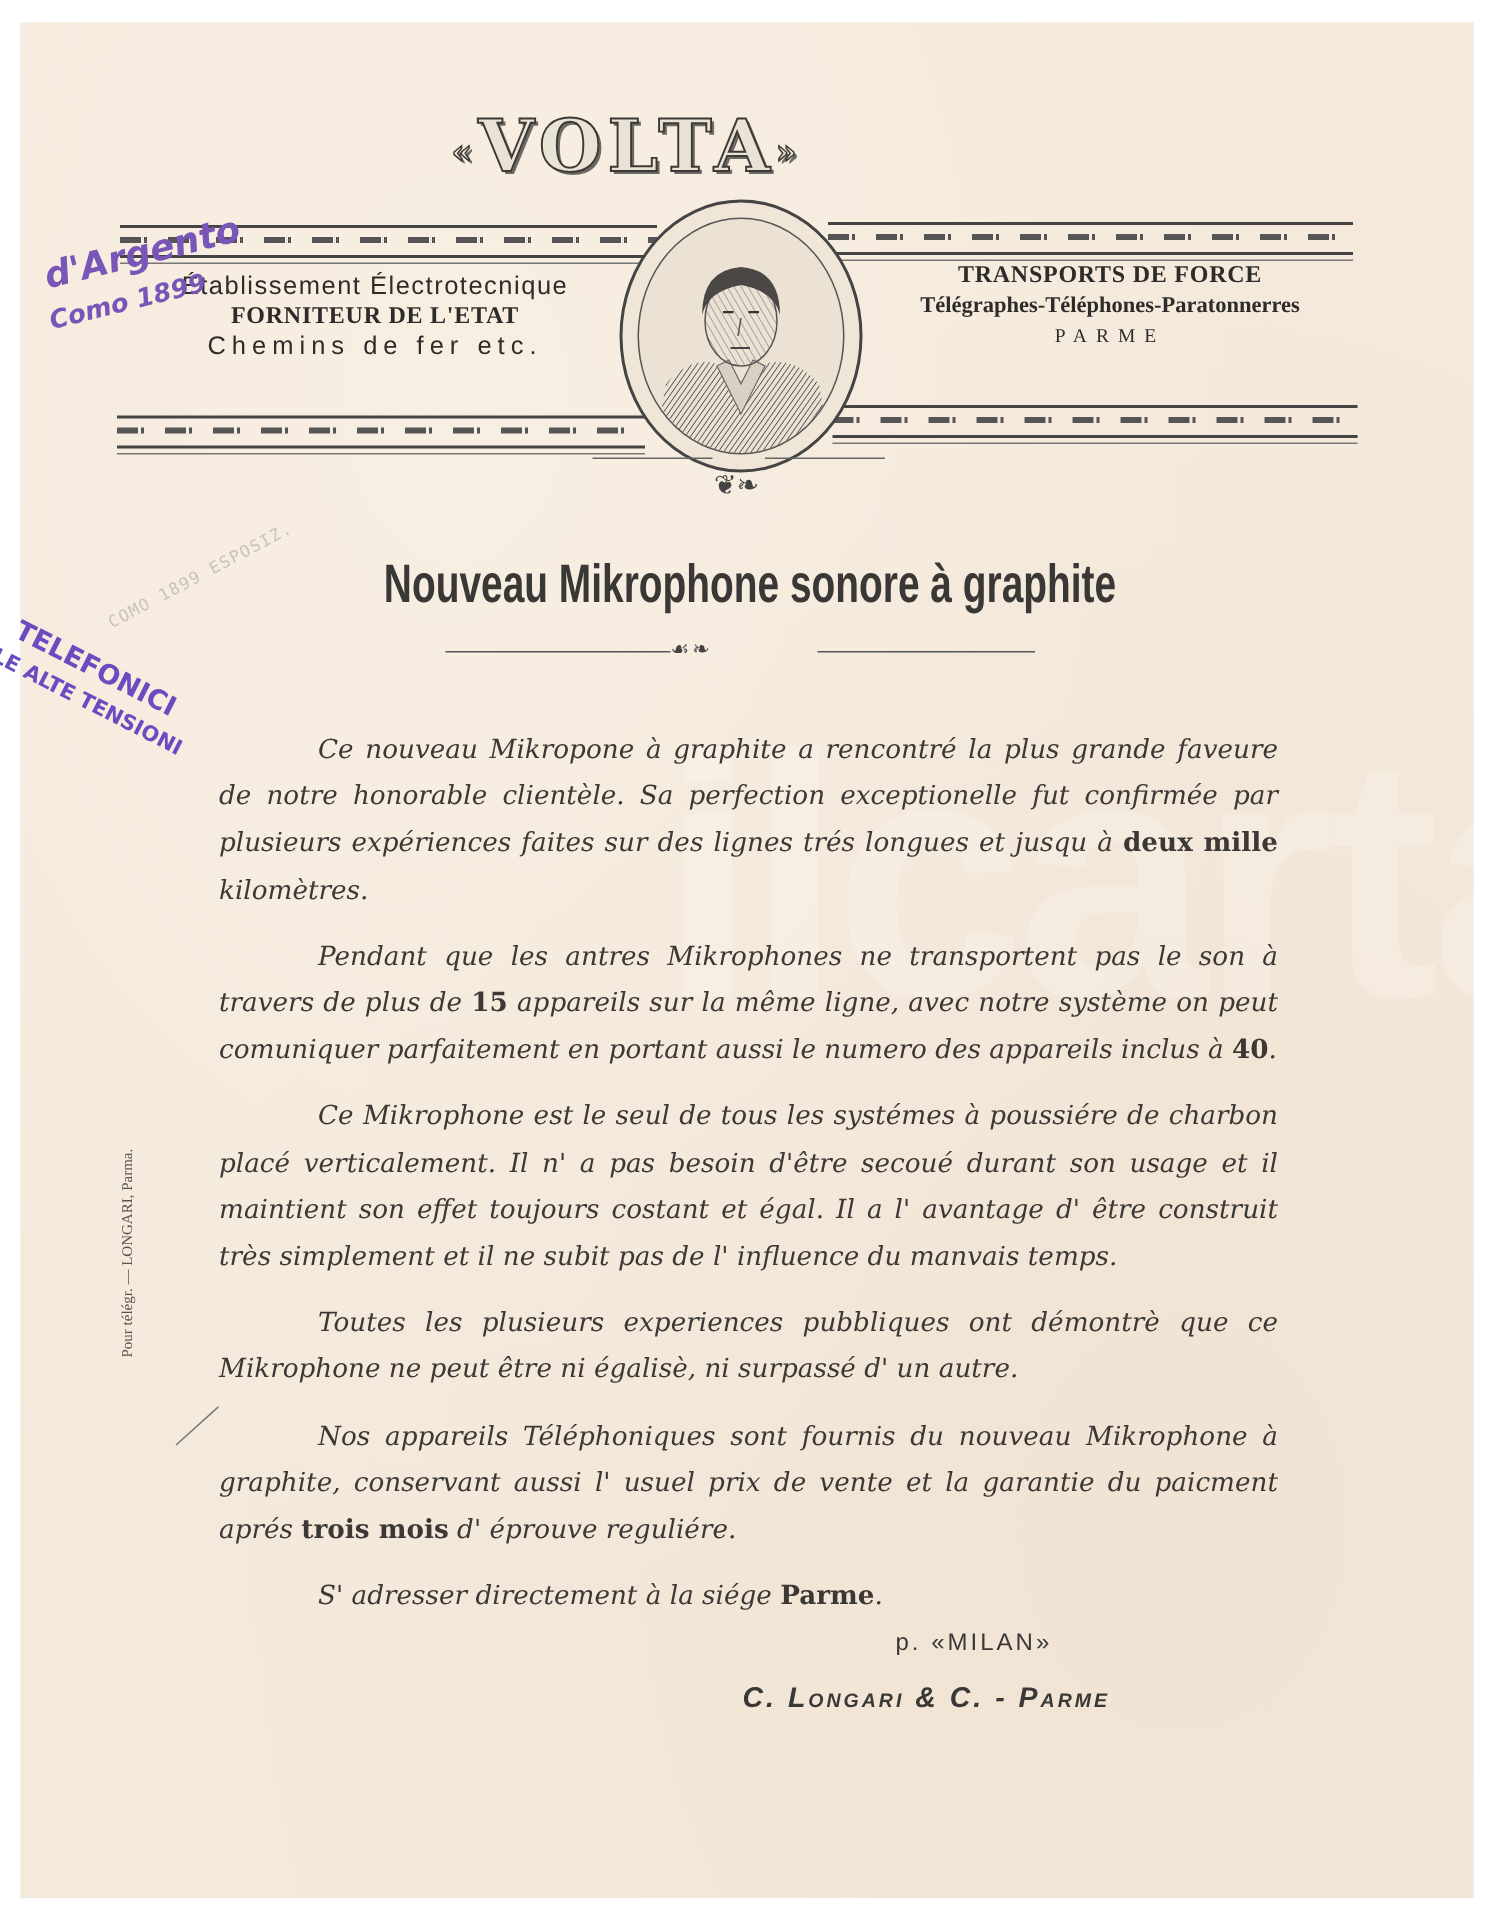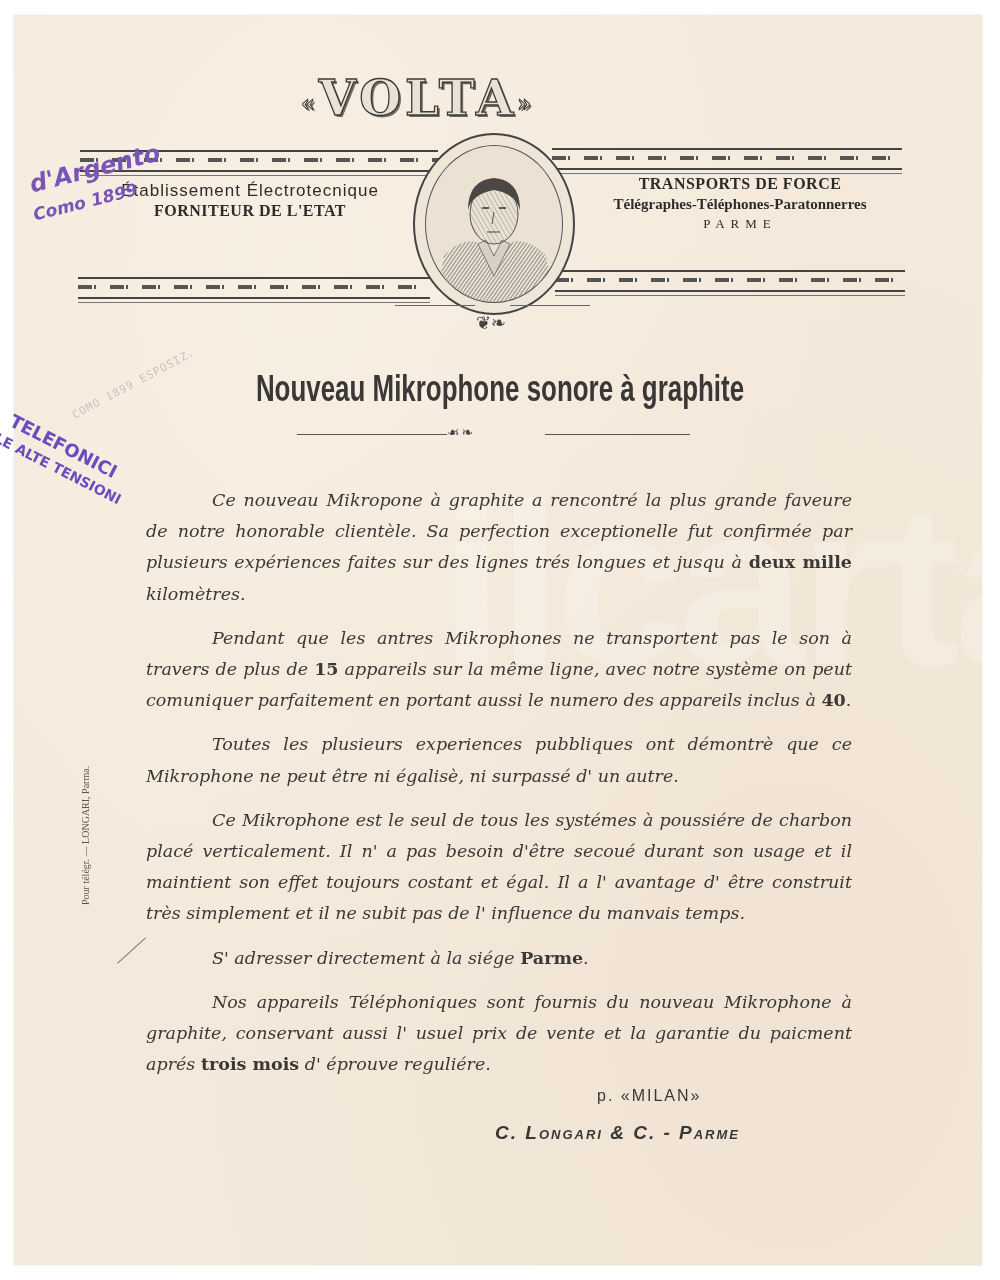--- a/index.html
+++ b/index.html
@@ -108,20 +108,21 @@
 </div>
 
 <div class="greek" style="left:80px; top:150px; width:358px;"></div>
 <div class="greek" style="left:552px; top:148px; width:350px;"></div>
 <div class="greek" style="left:78px; top:277px; width:352px;"></div>
 <div class="greek" style="left:555px; top:270px; width:350px;"></div>
 
 <div class="hdr-block hdr-l">
   <div class="line-sans">Établissement Électrotecnique</div>
   <div class="line-caps">FORNITEUR DE L'ETAT</div>
+  <div class="line-wide">Chemins de fer etc.</div>
 </div>
 
 <div class="hdr-block hdr-r">
   <div class="line-caps">TRANSPORTS DE FORCE</div>
   <div class="line-bold">Télégraphes-Téléphones-Paratonnerres</div>
   <div class="line-city">PARME</div>
 </div>
 
 <div class="portrait">
   <div class="inner">
@@ -156,24 +157,24 @@
 <div style="position:absolute; left:510px; top:305px; width:80px; height:1px; background:#666;"></div>
 
 <div class="main-title">Nouveau Mikrophone sonore à graphite</div>
 <div class="title-rule" style="left:297px; width:150px;"></div>
 <div class="title-rule" style="left:545px; width:145px;"></div>
 <div class="ornament" style="left:447px; top:424px; font-size:14px; letter-spacing:2px;">☙❧</div>
 
 <div class="body-text">
   <p><span>Ce nouveau Mikropone à graphite a rencontré la plus grande faveure de notre honorable clientèle. Sa perfection exceptionelle fut confirmée par plusieurs expériences faites sur des lignes trés longues et jusqu à </span><span class="gothic">deux mille</span><span> kilomètres.</span></p>
   <p><span>Pendant que les antres Mikrophones ne transportent pas le son à travers de plus de </span><span class="gothic">15</span><span> appareils sur la même ligne, avec notre système on peut comuniquer parfaitement en portant aussi le numero des appareils inclus à </span><span class="gothic">40</span><span>.</span></p>
+  <p>Ce Mikrophone est le seul de tous les systémes à poussiére de charbon placé verticalement. Il n' a pas besoin d'être secoué durant son usage et il maintient son effet toujours costant et égal. Il a l' avantage d' être construit très simplement et il ne subit pas de l' influence du manvais temps.</p>
   <p>Toutes les plusieurs experiences pubbliques ont démontrè que ce Mikrophone ne peut être ni égalisè, ni surpassé d' un autre.</p>
-  <p>Ce Mikrophone est le seul de tous les systémes à poussiére de charbon placé verticalement. Il n' a pas besoin d'être secoué durant son usage et il maintient son effet toujours costant et égal. Il a l' avantage d' être construit très simplement et il ne subit pas de l' influence du manvais temps.</p>
+  <p><span>Nos appareils Téléphoniques sont fournis du nouveau Mikrophone à graphite, conservant aussi l' usuel prix de vente et la garantie du paicment aprés </span><span class="gothic">trois mois</span><span> d' éprouve reguliére.</span></p>
   <p><span>S' adresser directement à la siége </span><span class="gothic">Parme</span><span>.</span></p>
-  <p><span>Nos appareils Téléphoniques sont fournis du nouveau Mikrophone à graphite, conservant aussi l' usuel prix de vente et la garantie du paicment aprés </span><span class="gothic">trois mois</span><span> d' éprouve reguliére.</span></p>
 </div>
 
 <div class="sig-p">p. «MILAN»</div>
 <div class="sig-company">C. Longari &amp; C. - Parme</div>
 
 <div class="side-imprint">Pour télégr. — LONGARI, Parma.</div>
 
 <div class="stamp1">
   <span class="a">d'Argento</span>
   <span class="b">Como 1899</span>

